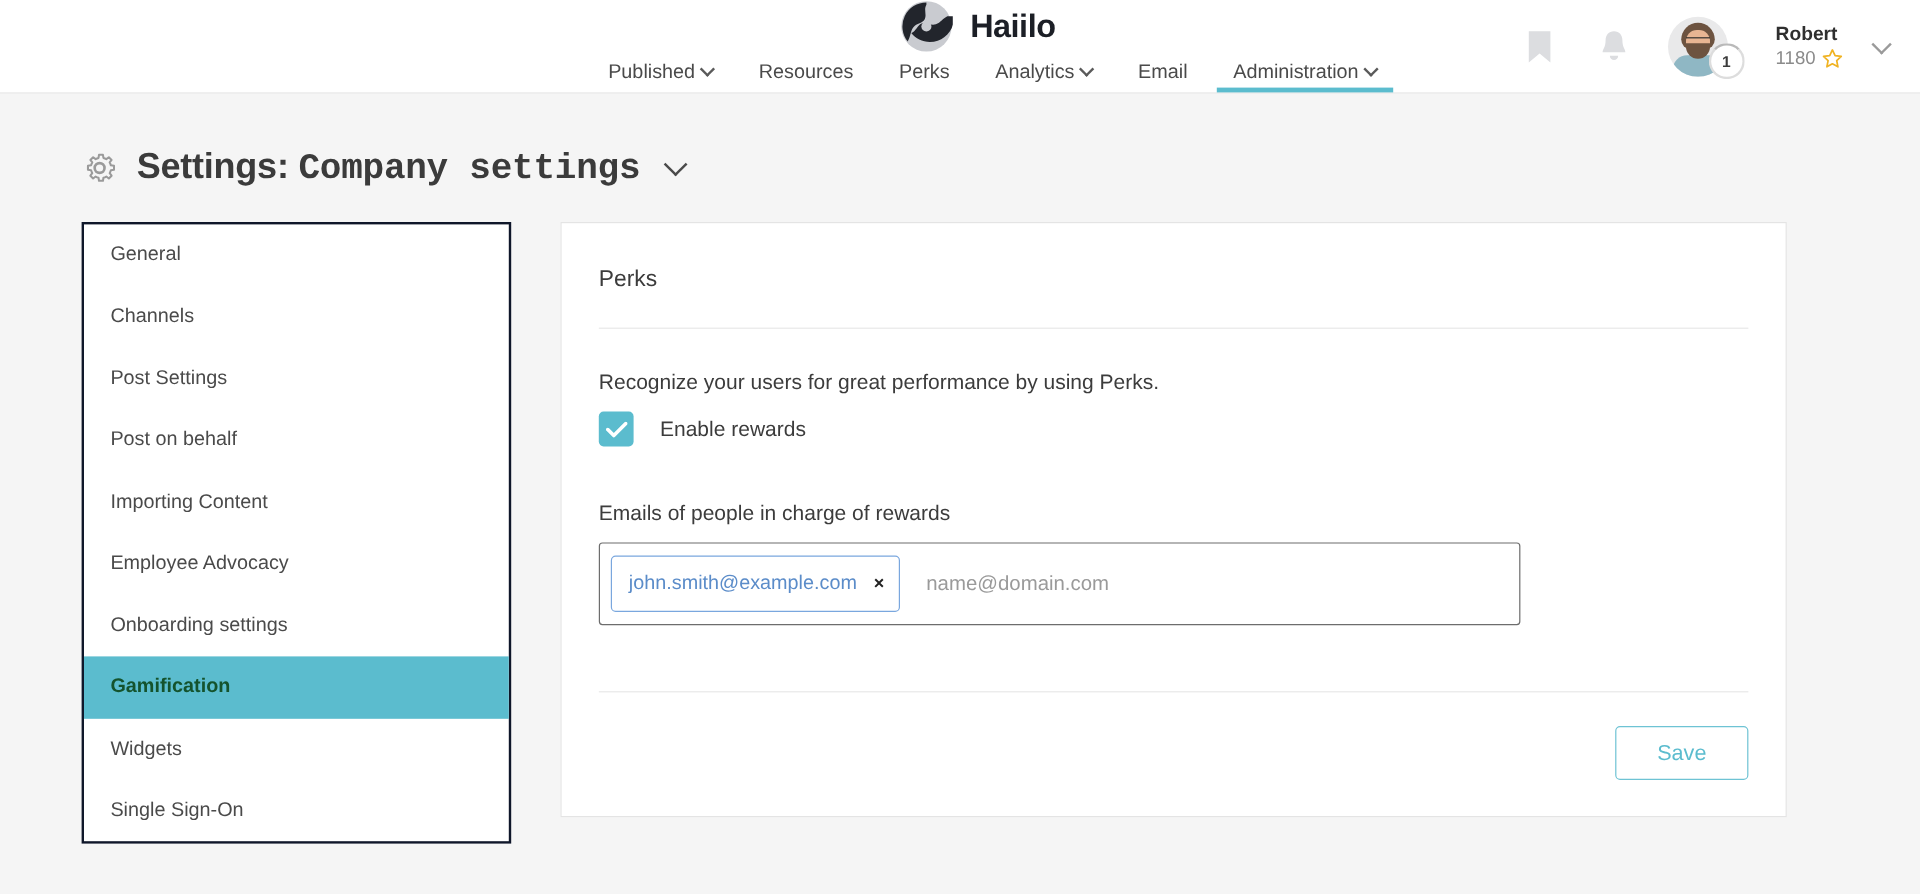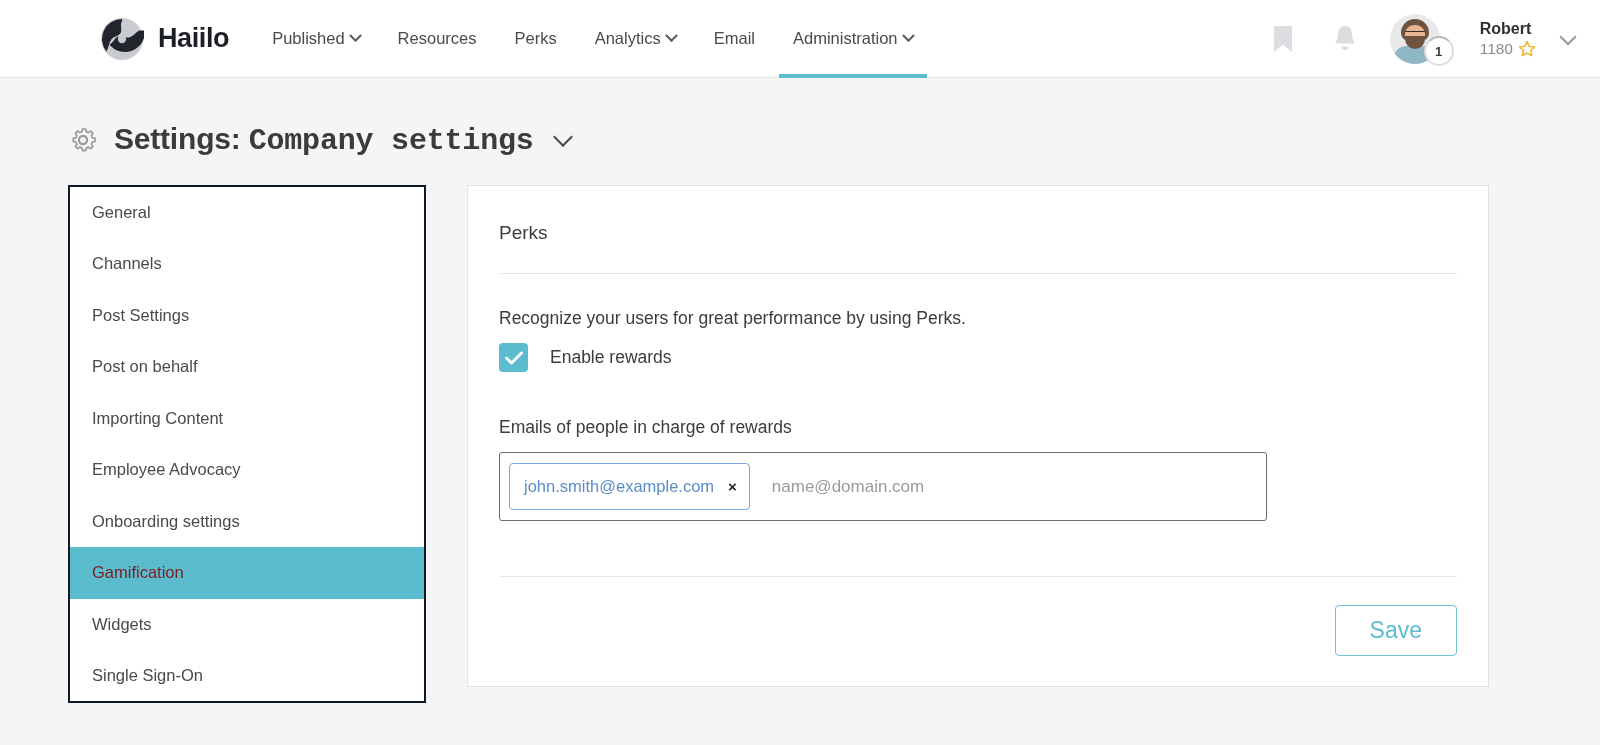--- a/index.html
+++ b/index.html
@@ -18,21 +18,22 @@
   }
 
   
   .header {
     position: relative;
     height: 78px;
     background: #ffffff;
     border-bottom: 1px solid #e4e4e4;
     display: flex;
     align-items: center;
-    padding: 0 0 0 100px;
+    padding: 0 0 0 54px;
+    flex-direction: column;
   }
 
   .brand {
     display: flex;
     align-items: center;
     gap: 14px;
     margin-right: 24px;
   }
 
   .logo-mark { width: 44px; height: 44px; display: block; }
@@ -224,21 +225,22 @@
 
   .side-item {
     padding: 15px 0 15px 22px;
     font-size: 16.5px;
     color: #4a4a4a;
     cursor: pointer;
     line-height: 1.3;
   }
   .side-item.active {
     background: #5bbcce;
-    color: #7f1d1d;
+    color: #14532d;
+    font-weight: bold;
   }
 
   .panel {
     width: 1022px;
     background: #ffffff;
     border: 1px solid #e4e4e4;
     padding: 36px 31px 30px 31px;
   }
 
   .panel-title {
@@ -329,21 +331,21 @@
     display: flex;
     justify-content: flex-end;
     padding-top: 28px;
   }
 
   .btn-save {
     border: 1px solid #6ec3d4;
     border-radius: 4px;
     background: #ffffff;
     color: #5bbcce;
-    font-size: 23px;
+    font-size: 18px;
     font-family: "Liberation Sans", sans-serif;
     padding: 11px 34px;
     cursor: pointer;
   }
 </style>
 </head>
 <body>
 
 <div class="header">
 

